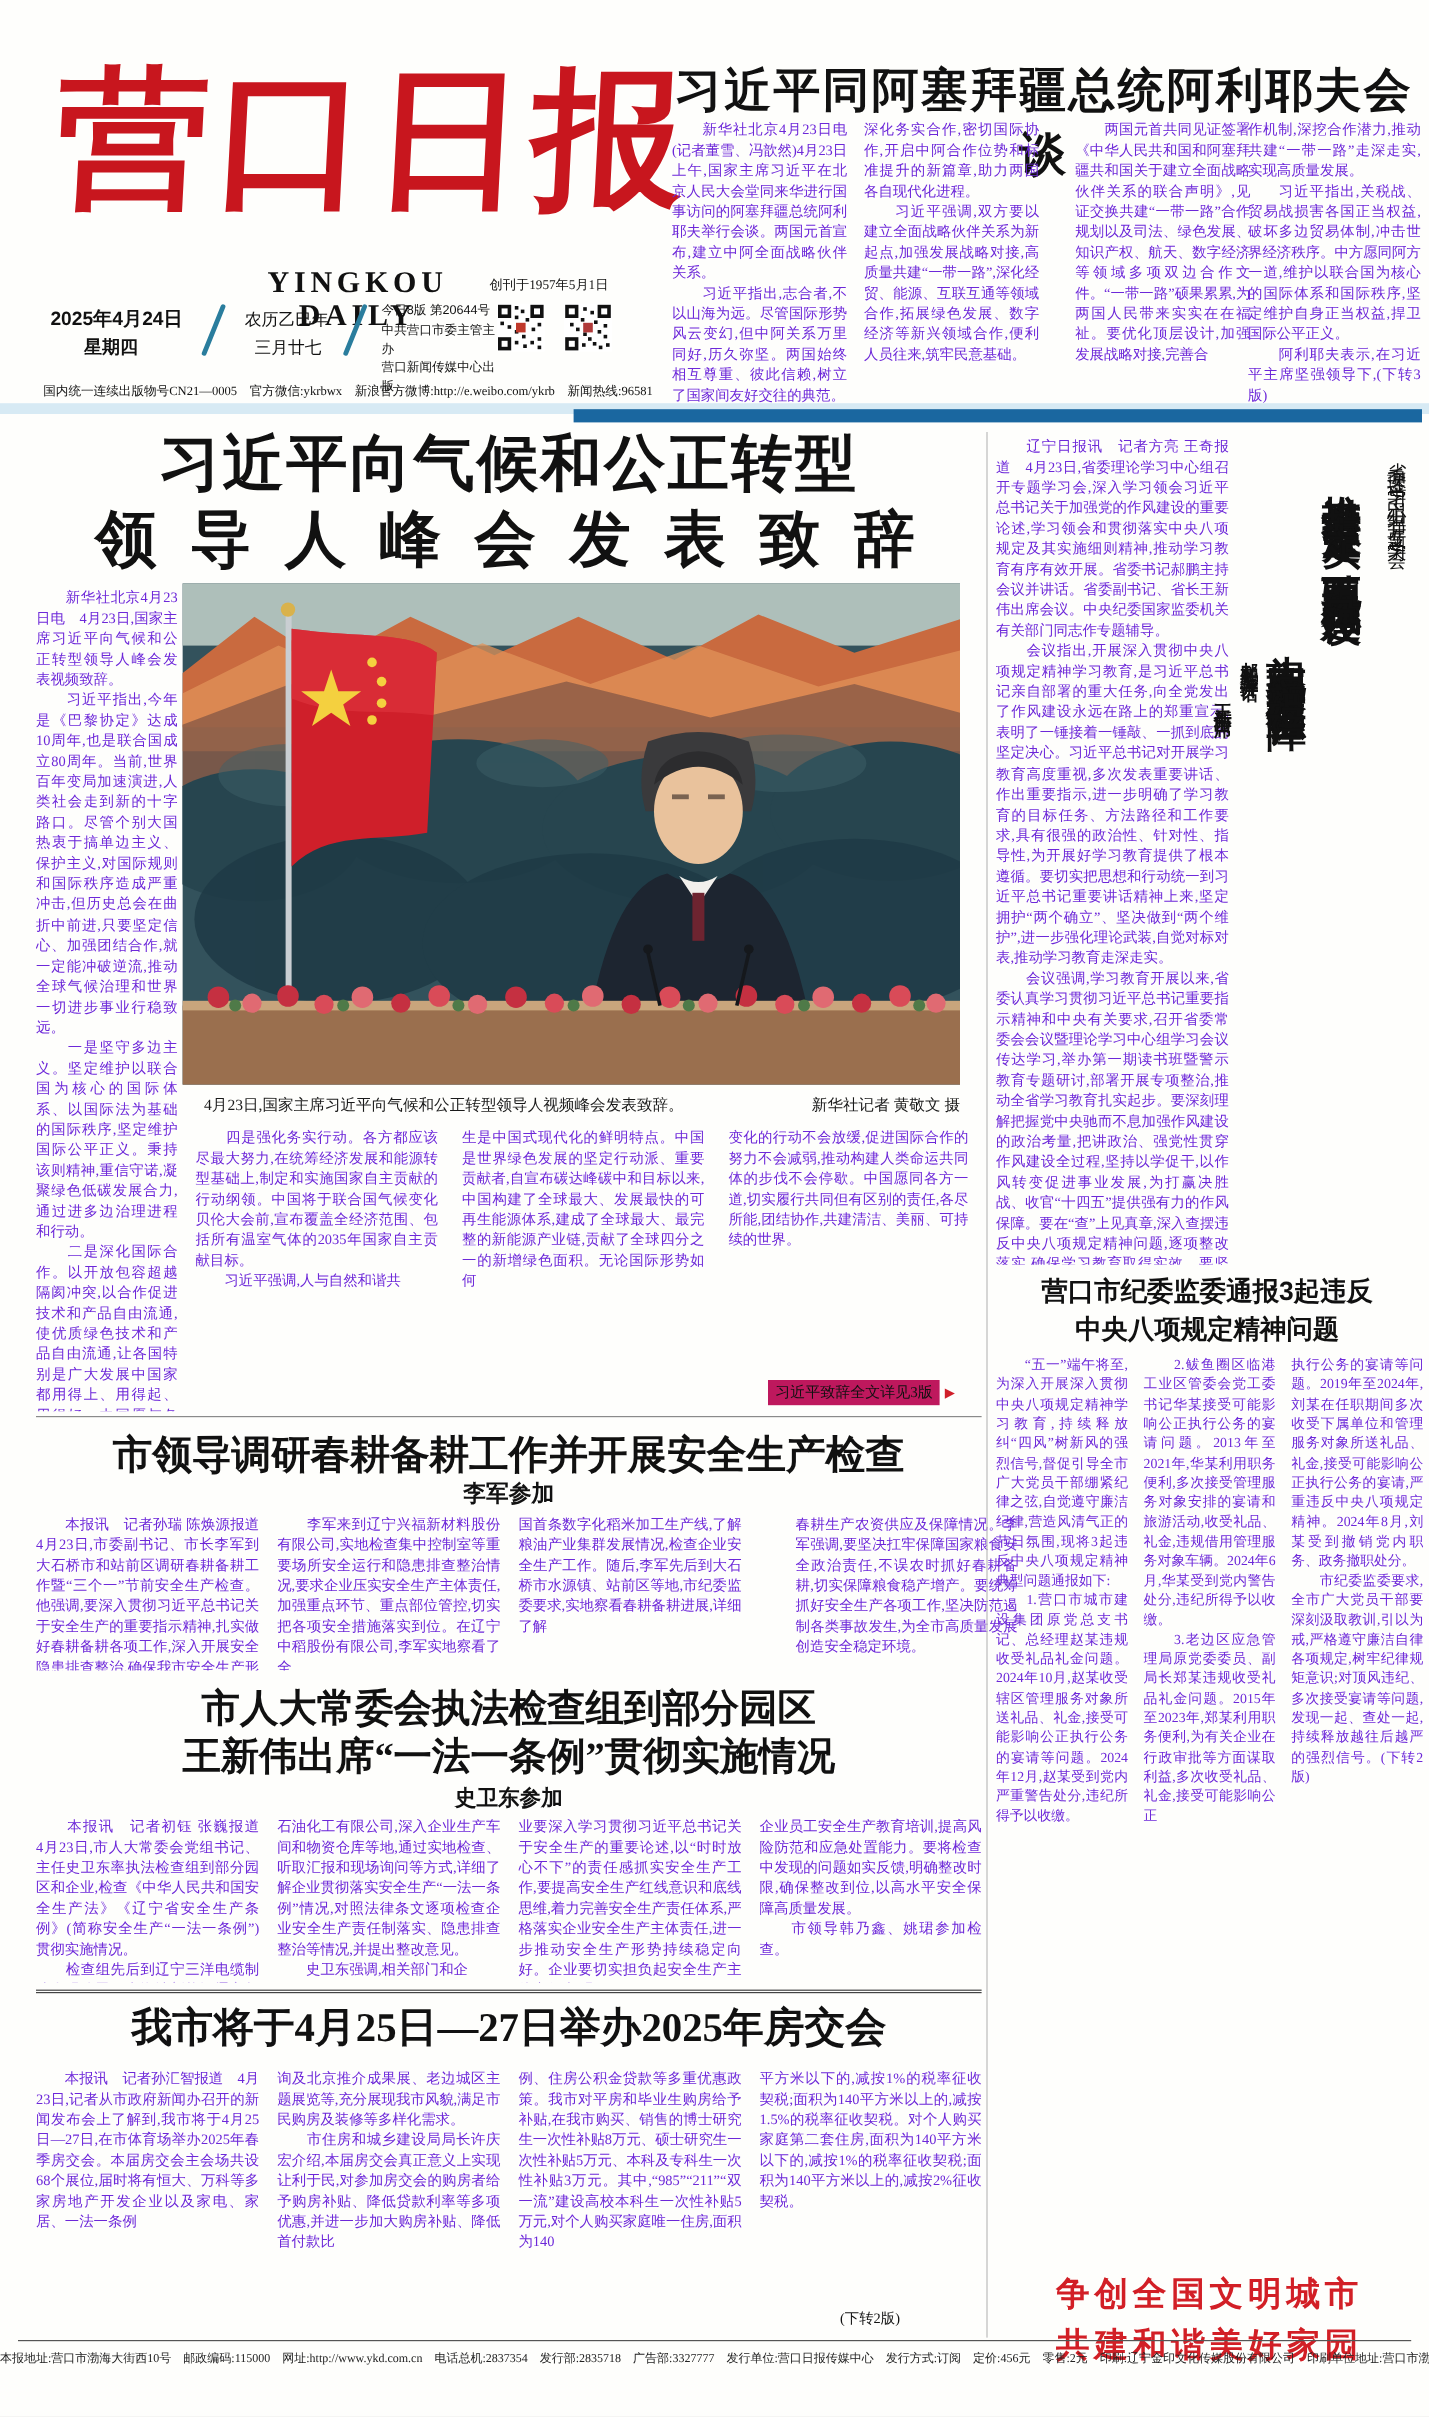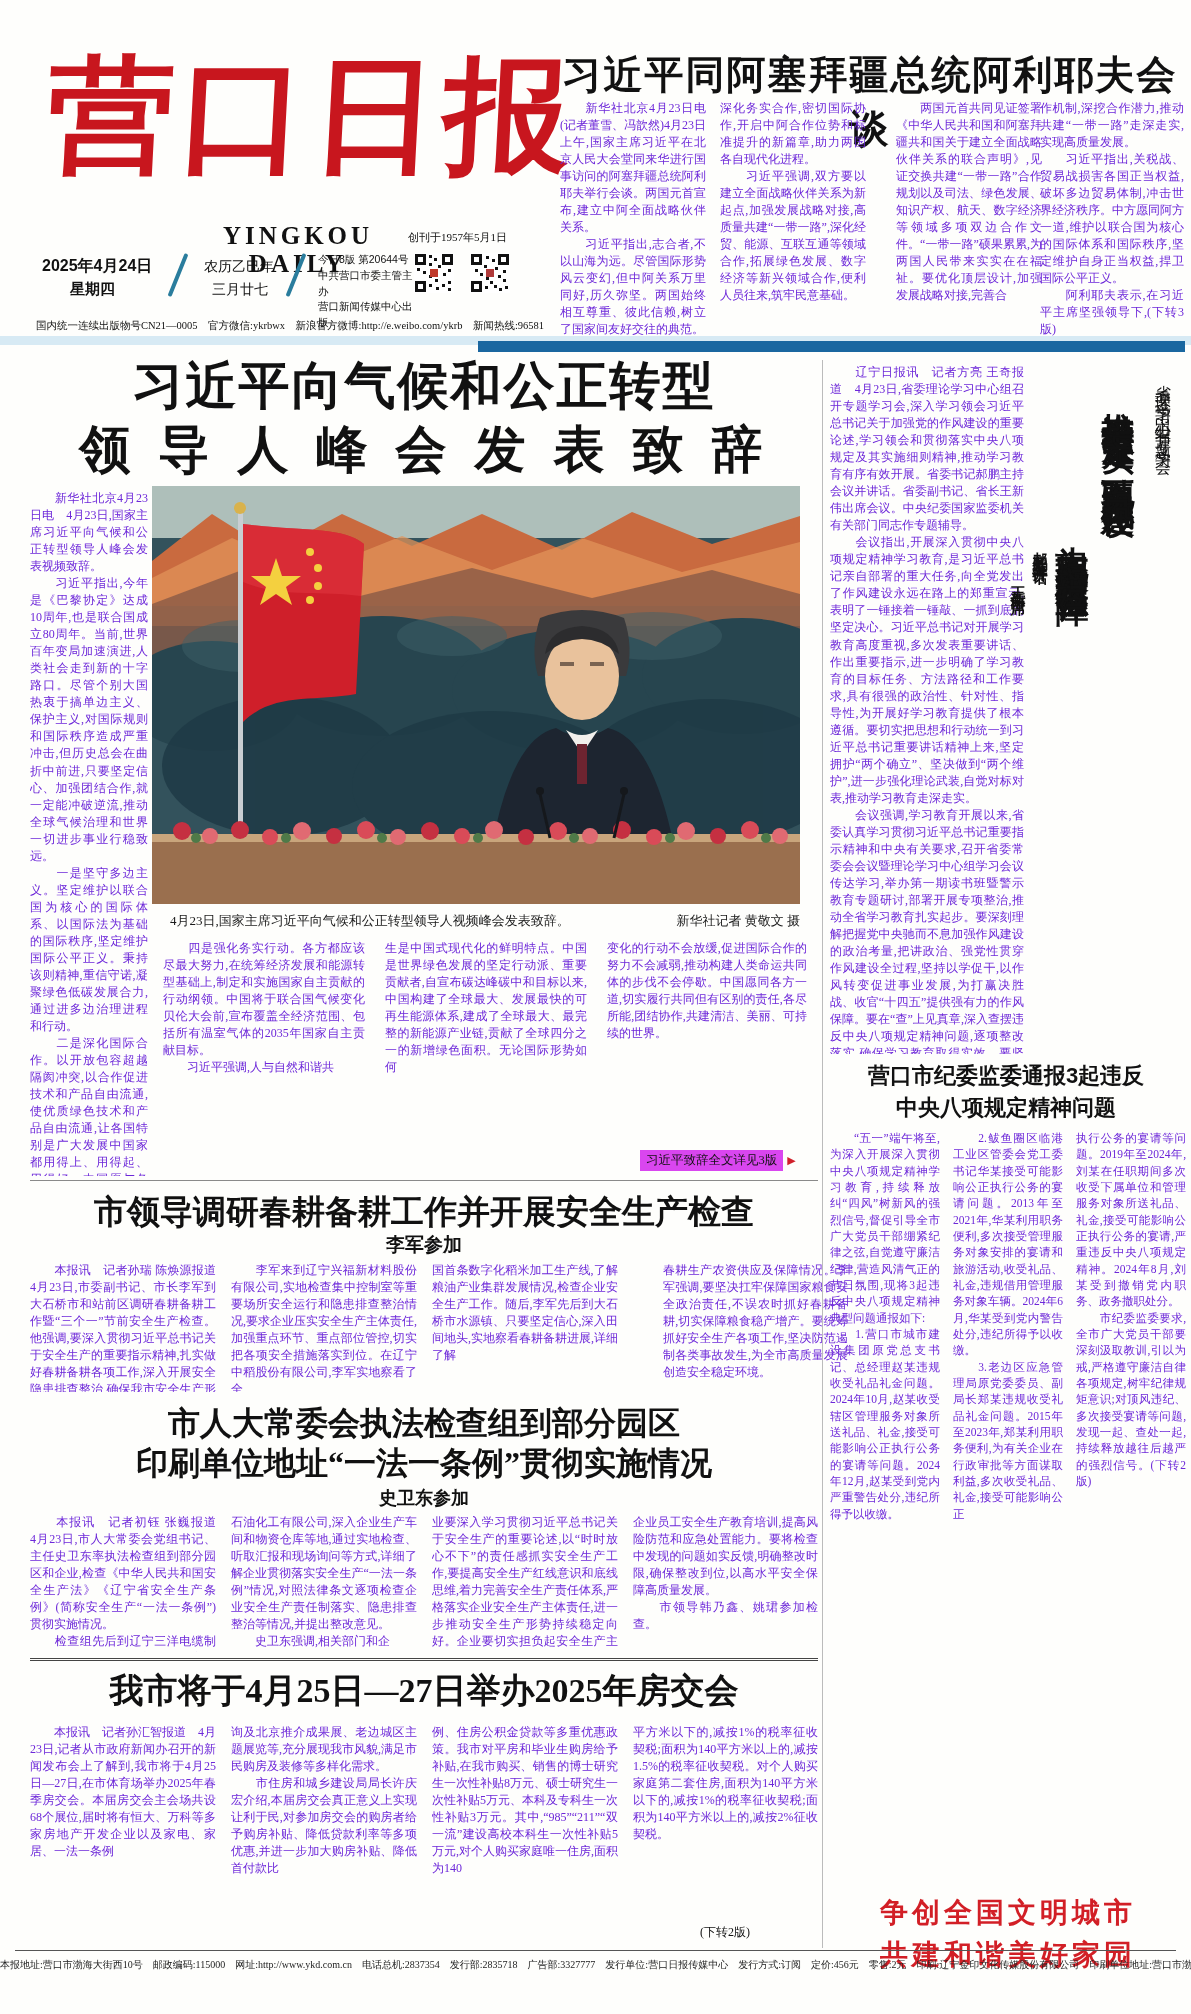--- a/index.html
+++ b/index.html
@@ -22,21 +22,21 @@
   .hl-main{font-size:51px;font-weight:900;text-align:center;line-height:1.18;letter-spacing:2px;}
   .hl-main2{letter-spacing:28px;}
   .hl-sec{font-size:33px;font-weight:900;text-align:center;}
   .hl-serif{font-family:"Liberation Serif",serif;font-weight:bold;font-size:32px;text-align:center;line-height:1.22;}
   .subhead{font-size:19px;text-align:center;font-weight:bold;}
   .vtext{writing-mode:vertical-rl;text-orientation:upright;}
   .vbig{font-size:33px;font-weight:900;letter-spacing:3px;line-height:1;}
   .veyebrow{font-size:16px;letter-spacing:5px;}
   .vby{font-size:15px;font-weight:bold;letter-spacing:3px;}
   .caption{font-size:13px;color:#1a1a1a;}
-  .morelink{background:#d946ef;font-size:12.5px;padding:2px 6px;display:inline-block;}
+  .morelink{background:#be185d;font-size:12.5px;padding:2px 6px;display:inline-block;}
   .arrow{color:#d01f2a;font-size:11px;}
   .slogan{color:#d21f26;font-weight:900;font-size:28px;text-align:center;line-height:1.5;letter-spacing:4px;}
   .qr{width:40px;height:40px;background:#fff;}
   .footer{font-size:10px;color:#222;text-align:center;white-space:nowrap;}
   .tiny{font-size:10.5px;line-height:1.5;}
   .disc-hl{font-size:22px;font-weight:900;text-align:center;line-height:1.45;}
 </style>
 </head>
 <body>
 
@@ -243,25 +243,25 @@
     <span class="morelink">习近平致辞全文详见3版</span>
     <span class="arrow">▶</span>
   </div>
 
   <div class="abs rule" style="left:30px;top:1180px;width:788px;"></div>
 
   <div class="abs hl-sec sans" style="left:30px;top:1190px;width:788px;">市领导调研春耕备耕工作并开展安全生产检查</div>
   <div class="abs subhead" style="left:30px;top:1232px;width:788px;">李军参加</div>
   <div class="abs body-text" style="left:30px;top:1262px;width:186px;height:130px;">　　本报讯　记者孙瑞 陈焕源报道　4月23日,市委副书记、市长李军到大石桥市和站前区调研春耕备耕工作暨“三个一”节前安全生产检查。他强调,要深入贯彻习近平总书记关于安全生产的重要指示精神,扎实做好春耕备耕各项工作,深入开展安全隐患排查整治,确保我市安全生产形势稳定平稳,春耕备耕工作有序开展。</div>
   <div class="abs body-text" style="left:231px;top:1262px;width:186px;height:130px;">　　李军来到辽宁兴福新材料股份有限公司,实地检查集中控制室等重要场所安全运行和隐患排查整治情况,要求企业压实安全生产主体责任,加强重点环节、重点部位管控,切实把各项安全措施落实到位。在辽宁中稻股份有限公司,李军实地察看了全</div>
-  <div class="abs body-text" style="left:432px;top:1262px;width:186px;height:130px;">国首条数字化稻米加工生产线,了解粮油产业集群发展情况,检查企业安全生产工作。随后,李军先后到大石桥市水源镇、只要坚定信心,深入田间地头,实地察看春耕备耕进展,详细了解</div>
+  <div class="abs body-text" style="left:432px;top:1262px;width:186px;height:130px;">国首条数字化稻米加工生产线,了解粮油产业集群发展情况,检查企业安全生产工作。随后,李军先后到大石桥市水源镇、站前区等地,市纪委监委要求,实地察看春耕备耕进展,详细了解</div>
   <div class="abs body-text" style="left:633px;top:1262px;width:185px;height:130px;margin-left:30px;">春耕生产农资供应及保障情况。李军强调,要坚决扛牢保障国家粮食安全政治责任,不误农时抓好春耕备耕,切实保障粮食稳产增产。要统筹抓好安全生产各项工作,坚决防范遏制各类事故发生,为全市高质量发展创造安全稳定环境。</div>
 
   <div class="abs hl-serif" style="left:30px;top:1404px;width:788px;">市人大常委会执法检查组到部分园区</div>
-  <div class="abs hl-serif" style="left:30px;top:1444px;width:788px;">印刷单位地址“一法一条例”贯彻实施情况</div>
+  <div class="abs hl-serif" style="left:30px;top:1444px;width:788px;">王新伟出席“一法一条例”贯彻实施情况</div>
   <div class="abs subhead" style="left:30px;top:1486px;width:788px;font-size:18px;">史卫东参加</div>
   <div class="abs body-text" style="left:30px;top:1514px;width:186px;height:138px;">　　本报讯　记者初钰 张巍报道　4月23日,市人大常委会党组书记、主任史卫东率执法检查组到部分园区和企业,检查《中华人民共和国安全生产法》《辽宁省安全生产条例》(简称安全生产“一法一条例”)贯彻实施情况。
 　　检查组先后到辽宁三洋电缆制造有限公司、中海油新能源辽宁气电有限公司、北方</div>
   <div class="abs body-text" style="left:231px;top:1514px;width:186px;height:138px;">石油化工有限公司,深入企业生产车间和物资仓库等地,通过实地检查、听取汇报和现场询问等方式,详细了解企业贯彻落实安全生产“一法一条例”情况,对照法律条文逐项检查企业安全生产责任制落实、隐患排查整治等情况,并提出整改意见。
 　　史卫东强调,相关部门和企</div>
   <div class="abs body-text" style="left:432px;top:1514px;width:186px;height:138px;">业要深入学习贯彻习近平总书记关于安全生产的重要论述,以“时时放心不下”的责任感抓实安全生产工作,要提高安全生产红线意识和底线思维,着力完善安全生产责任体系,严格落实企业安全生产主体责任,进一步推动安全生产形势持续稳定向好。企业要切实担负起安全生产主体责任,加强</div>
   <div class="abs body-text" style="left:633px;top:1514px;width:185px;height:138px;">企业员工安全生产教育培训,提高风险防范和应急处置能力。要将检查中发现的问题如实反馈,明确整改时限,确保整改到位,以高水平安全保障高质量发展。
 　　市领导韩乃鑫、姚珺参加检查。</div>
 
   <div class="abs" style="left:30px;top:1658px;width:788px;border-top:3px double #444;"></div>

